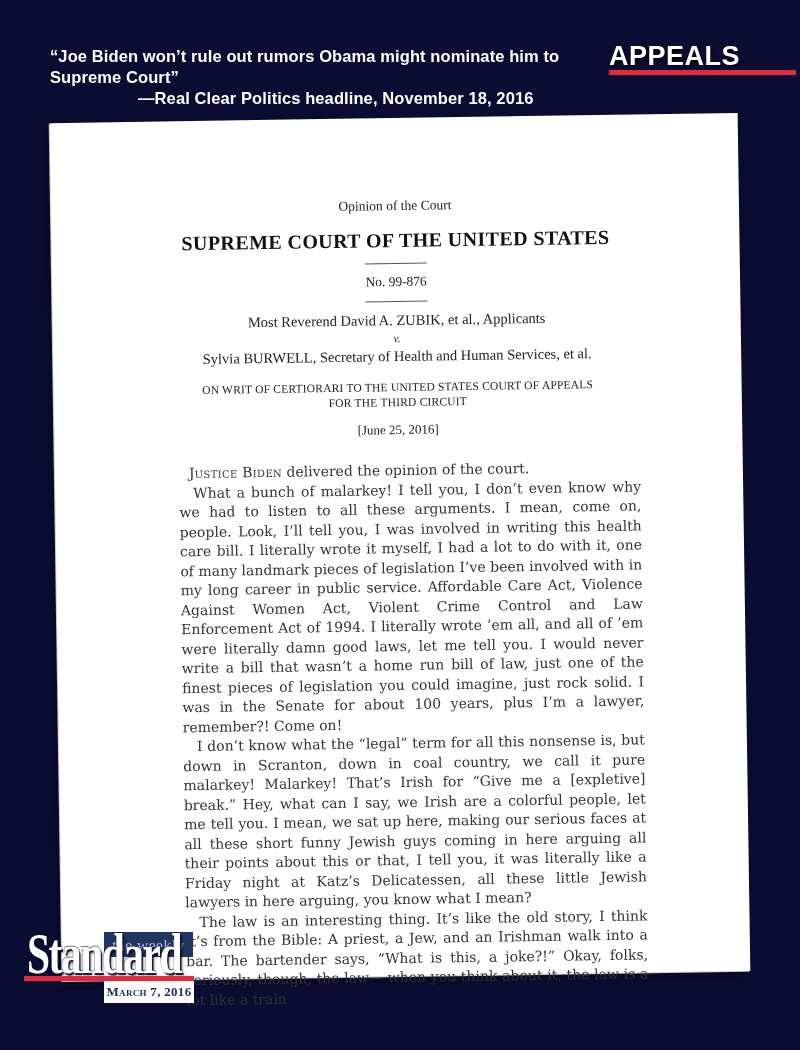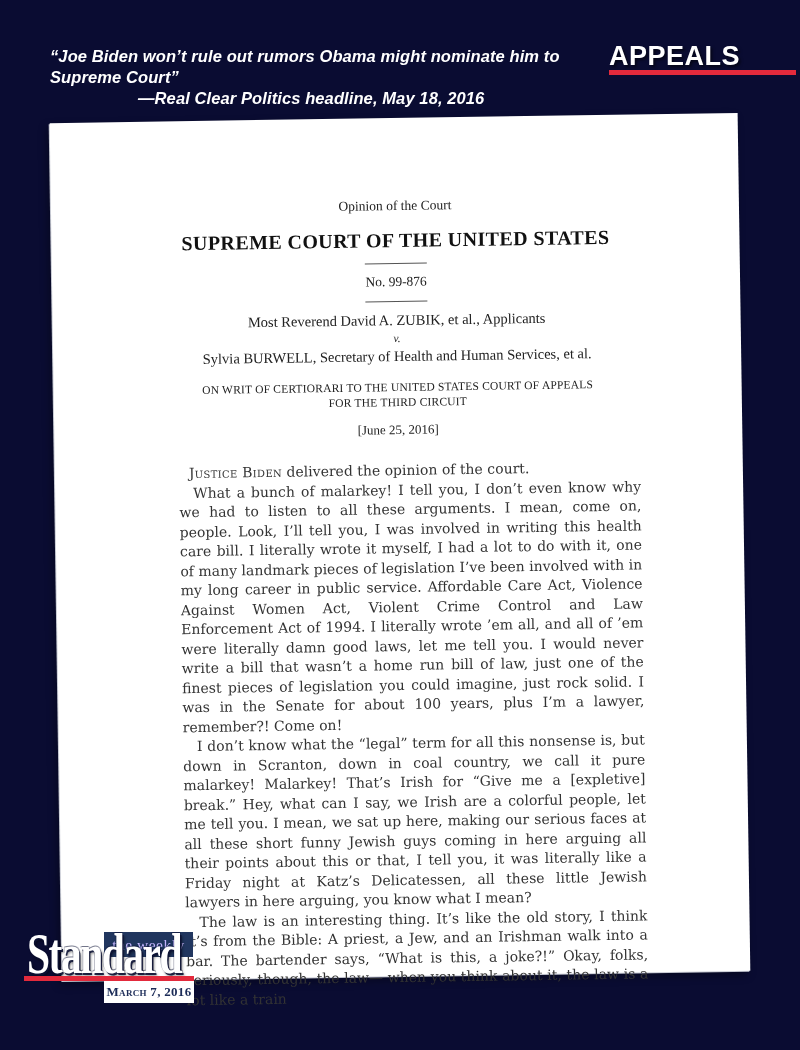--- a/index.html
+++ b/index.html
@@ -1,21 +1,21 @@
 <!DOCTYPE html>
 <html><head>
 <meta charset="utf-8">
 <style>
   html,body{margin:0;padding:0;background:#0a0c32;}
   .page{position:relative;width:800px;height:1050px;background:#0a0c32;overflow:hidden;
         font-family:"Liberation Sans",sans-serif;}
 
   
   .quote{position:absolute;left:50px;top:46px;width:525px;color:#ffffff;
-         font-family:"Liberation Sans",sans-serif;font-weight:bold;font-style:italic;
+         font-family:"Liberation Sans",sans-serif;font-weight:bold;
          font-size:16.5px;line-height:21px;letter-spacing:0.1px;}
   .quote-attribution{margin-left:88px;}
   .parody{position:absolute;left:609px;top:41px;color:#ffffff;
           font-family:"Liberation Sans",sans-serif;font-weight:bold;font-size:27px;
           letter-spacing:0.5px;text-shadow:2px 2px 3px rgba(0,0,0,0.55);}
   .parody-bar{position:absolute;left:609px;top:70px;width:187px;height:5px;background:#e32a3c;}
 
   
   .paper{position:absolute;left:56px;top:118px;width:688px;height:858px;background:#ffffff;
          transform:rotate(-0.85deg);z-index:1;
@@ -58,21 +58,21 @@
                 font-family:"Liberation Serif",serif;font-weight:bold;font-size:13px;
                 font-variant:small-caps;letter-spacing:0.3px;}
 </style>
 </head>
 <body>
 
 <div class="page">
 
   <div class="quote">
     <div>“Joe Biden won’t rule out rumors Obama might nominate him to Supreme Court”</div>
-    <div class="quote-attribution">—Real Clear Politics headline, May 18, 2016</div>
+    <div class="quote-attribution">—Real Clear Politics headline, November 18, 2016</div>
   </div>
   <div class="parody">APPEALS</div>
   <div class="parody-bar"></div>
 
   <section class="paper">
     <div class="kicker">Opinion of the Court</div>
     <h1 class="doc-title">SUPREME COURT OF THE UNITED STATES</h1>
     <hr class="rule">
     <div class="docket">No. 99-876</div>
     <hr class="rule">

